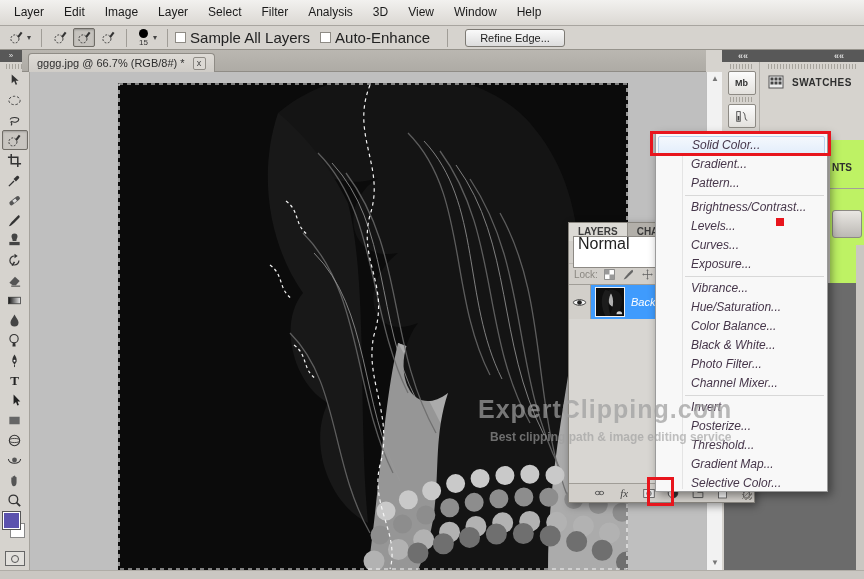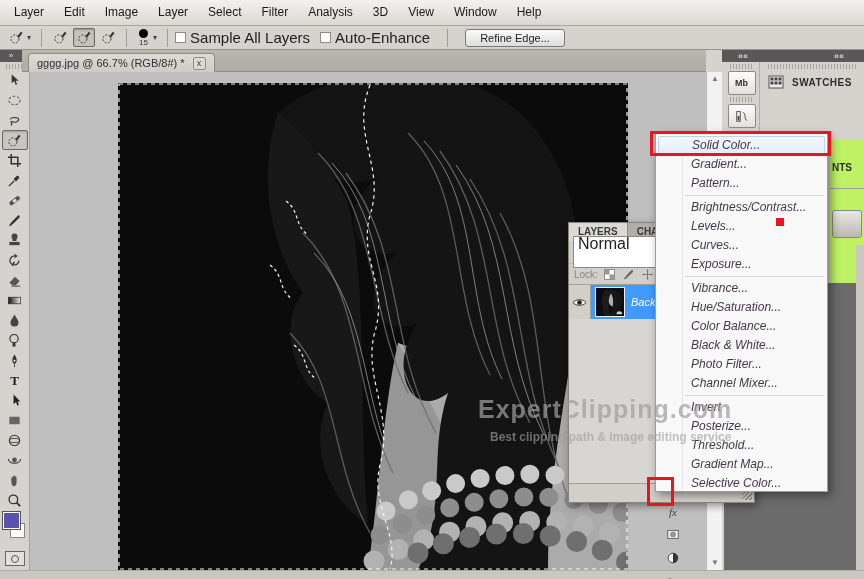--- a/index.html
+++ b/index.html
@@ -86,21 +86,21 @@
   .lp-blend-row { height:23px; display:flex; align-items:center; padding:0 4px; border-bottom:1px solid #bdbab4; }
   .blend-select { width:88px; height:32px; background:#fff; border:1px solid #8c8984; font-size:16px; color:#222; padding-left:4px; line-height:14px; }
   .lp-lock-row { height:20px; display:flex; align-items:center; gap:5px; padding:0 5px; }
   .lock-label { font-size:10px; color:#8a8781; }
   .lock-btn { width:14px; height:14px; display:flex; align-items:center; justify-content:center; }
   .lp-list { height:200px; background:#d8d6d2; border-top:1px solid #a09d97; border-bottom:1px solid #a09d97; overflow:hidden; }
   .layer-row { height:34px; display:flex; align-items:center; background:#3f9bfd; }
   .eye-box { width:22px; height:34px; background:#d2cfca; border-right:1px solid #a09d97; display:flex; align-items:center; justify-content:center; }
   .layer-thumb { width:28px; height:28px; margin-left:5px; outline:1px solid #f0f0f0; }
   .layer-name { font-size:11px; font-style:italic; color:#fff; margin-left:7px; white-space:nowrap; }
-  .lp-bottombar { position:absolute; left:0; bottom:0; width:100%; height:19px; background:#d2cfca; border-top:1px solid #a09d97; display:flex; align-items:center; padding-left:23px; gap:10px;flex-direction:column; }
+  .lp-bottombar { position:absolute; left:0; bottom:0; width:100%; height:19px; background:#d2cfca; border-top:1px solid #a09d97; display:flex; align-items:center; padding-left:23px; gap:10px; }
   .lp-ic { width:16px; height:14px; display:flex; align-items:center; justify-content:center; }
   .fx-text { font-size:11px; font-style:italic; color:#444; font-family:"Liberation Serif", serif; }
   .lp-grip { position:absolute; right:2px; bottom:2px; width:10px; height:10px; background-image:repeating-linear-gradient(135deg,#908d87 0 1px,transparent 1px 3px); }
 
   
   .ctx-menu { position:absolute; left:655px; top:133px; width:173px; height:359px; background:#f8f8f8;
     border:1px solid #9b9b9b; box-shadow:3px 3px 9px rgba(0,0,0,.45); z-index:40; padding-top:2px; }
   .ctx-menu::before { content:""; position:absolute; left:26px; top:2px; bottom:2px; width:1px; background:#e4e4e4; }
   .menu-item { height:19px; line-height:19px; font-size:12px; color:#46364a; padding-left:35px; position:relative; white-space:nowrap;font-style:italic; }
   .menu-item.highlighted { background:linear-gradient(#f4f8fd,#e2edfb); border:1px solid #b8d4f0; border-radius:2px; margin:0 2px; padding-left:33px; height:19px; line-height:17px; }

